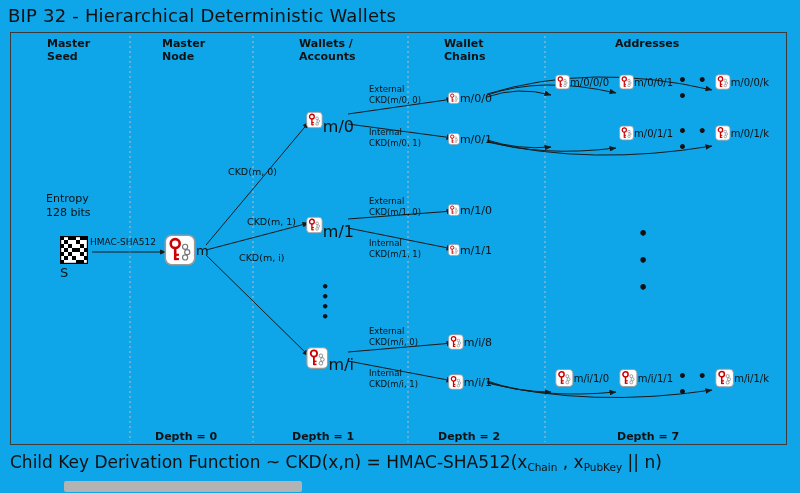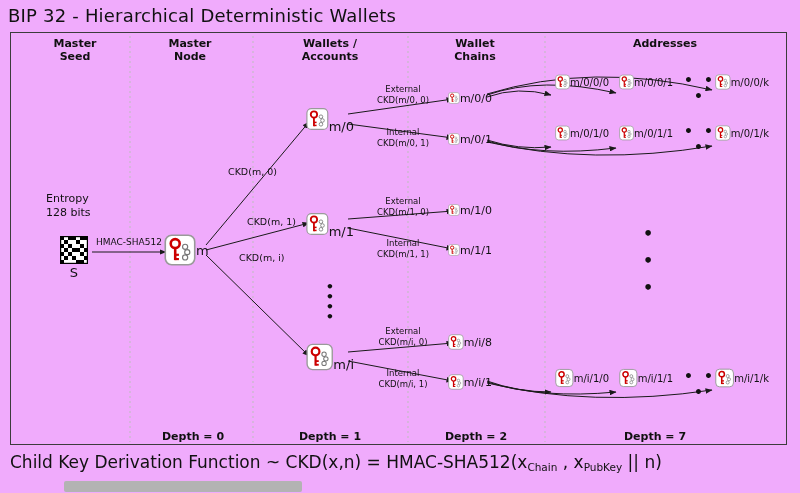--- a/index.html
+++ b/index.html
@@ -1,28 +1,28 @@
 <!DOCTYPE html>
 <html><head>
 <meta charset="utf-8">
 <style>
   html,body{margin:0;padding:0;background:#fff;}
-  .page{position:relative;width:800px;height:493px;background:#f0abfc;overflow:hidden;
+  .page{position:relative;width:800px;height:493px;background:#0ea5e9;overflow:hidden;
         font-family:"DejaVu Sans","Liberation Sans",sans-serif;color:#111;}
   .lbl{position:absolute;color:#111;}
-  .center{text-align:center;}
+  .center{text-align:left;}
   .pre{white-space:pre-line;}
   .title{left:8px;top:5px;font-size:18px;letter-spacing:0.2px;}
   .dbox{position:absolute;left:10px;top:32px;width:777px;height:413px;border:1.5px solid #3c3c3c;box-sizing:border-box;}
   .hdr{font-weight:bold;font-size:11px;line-height:1.2;}
   .svgl{position:absolute;left:0;top:0;pointer-events:none;}
   .knode{position:absolute;display:flex;flex-direction:row;align-items:center;}
   .knode svg{display:block;}
   .nlab-lg{font-size:13px;margin-top:1px;}
-  .nlab-md{font-size:13px;margin-top:14px;text-align:right;}
+  .nlab-md{font-size:16px;margin-top:14px;text-align:right;}
   .nlab-sm{font-size:11px;margin-top:1px;}
   .nlab-xs{font-size:10px;margin-top:1px;}
   .edge{font-size:8.5px;line-height:1.25;}
   .ckd{font-size:9.5px;}
   .hmac{font-size:9px;}
   .entropy{font-size:11px;line-height:1.3;}
   .seedS{font-size:13px;}
   .depth{font-weight:bold;font-size:11px;}
   .hdots{font-size:14px;font-weight:bold;letter-spacing:3px;}
   .vdots4{font-size:13px;line-height:10px;font-weight:bold;}
@@ -204,26 +204,20 @@
     <div class="nlab-xs">m/0/0/1</div>
   </div>
   <div class="lbl hdots center" style="left:678px;top:72px;width:44px">• • •</div>
   <div class="knode" style="left:715px;top:70px;width:54px">
     <svg width="24" height="24" viewBox="0 0 30 30">
         <use href="#keysym"></use>
       </svg>
     <div class="nlab-xs">m/0/0/k</div>
   </div>
 
-  <div class="knode" style="left:555px;top:121px;width:54px">
-    <svg width="24" height="24" viewBox="0 0 30 30">
-        <use href="#keysym"></use>
-      </svg>
-    <div class="nlab-xs">m/0/1/0</div>
-  </div>
   <div class="knode" style="left:619px;top:121px;width:54px">
     <svg width="24" height="24" viewBox="0 0 30 30">
         <use href="#keysym"></use>
       </svg>
     <div class="nlab-xs">m/0/1/1</div>
   </div>
   <div class="lbl hdots center" style="left:678px;top:123px;width:44px">• • •</div>
   <div class="knode" style="left:715px;top:121px;width:54px">
     <svg width="24" height="24" viewBox="0 0 30 30">
         <use href="#keysym"></use>

